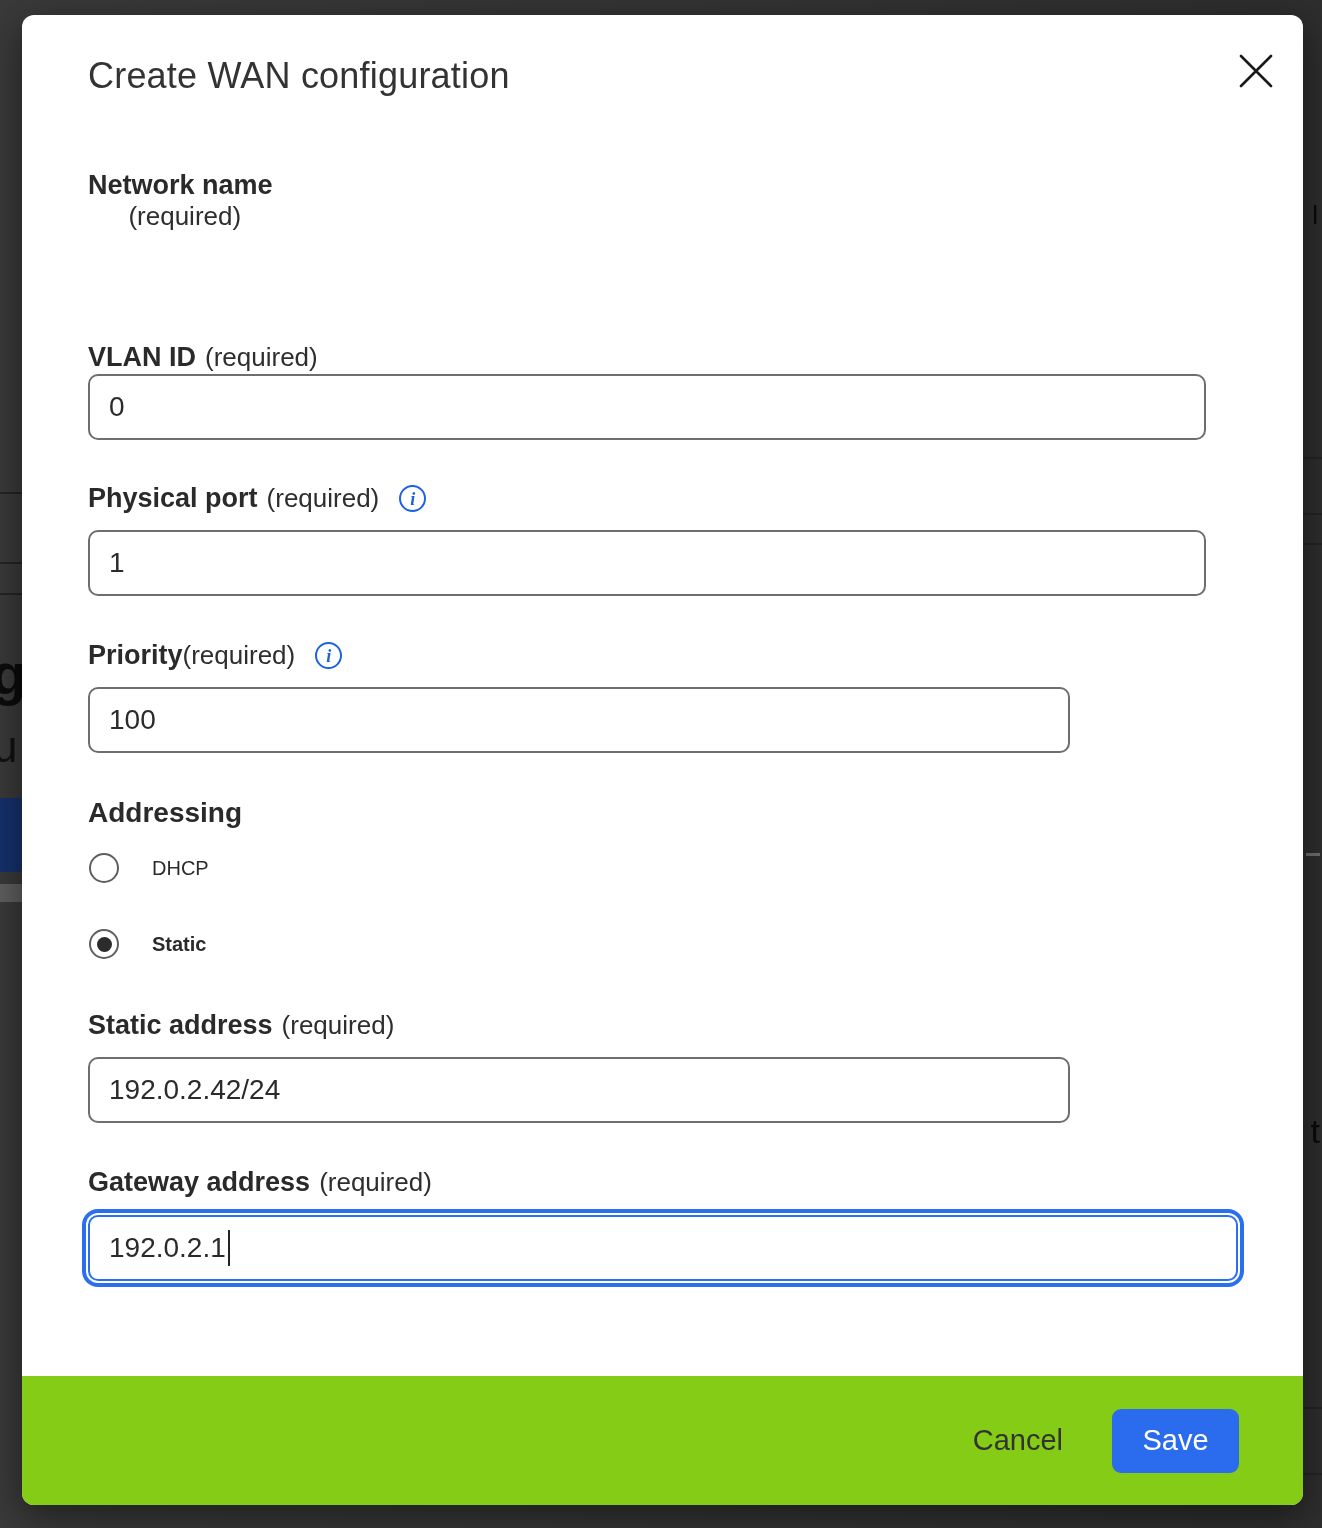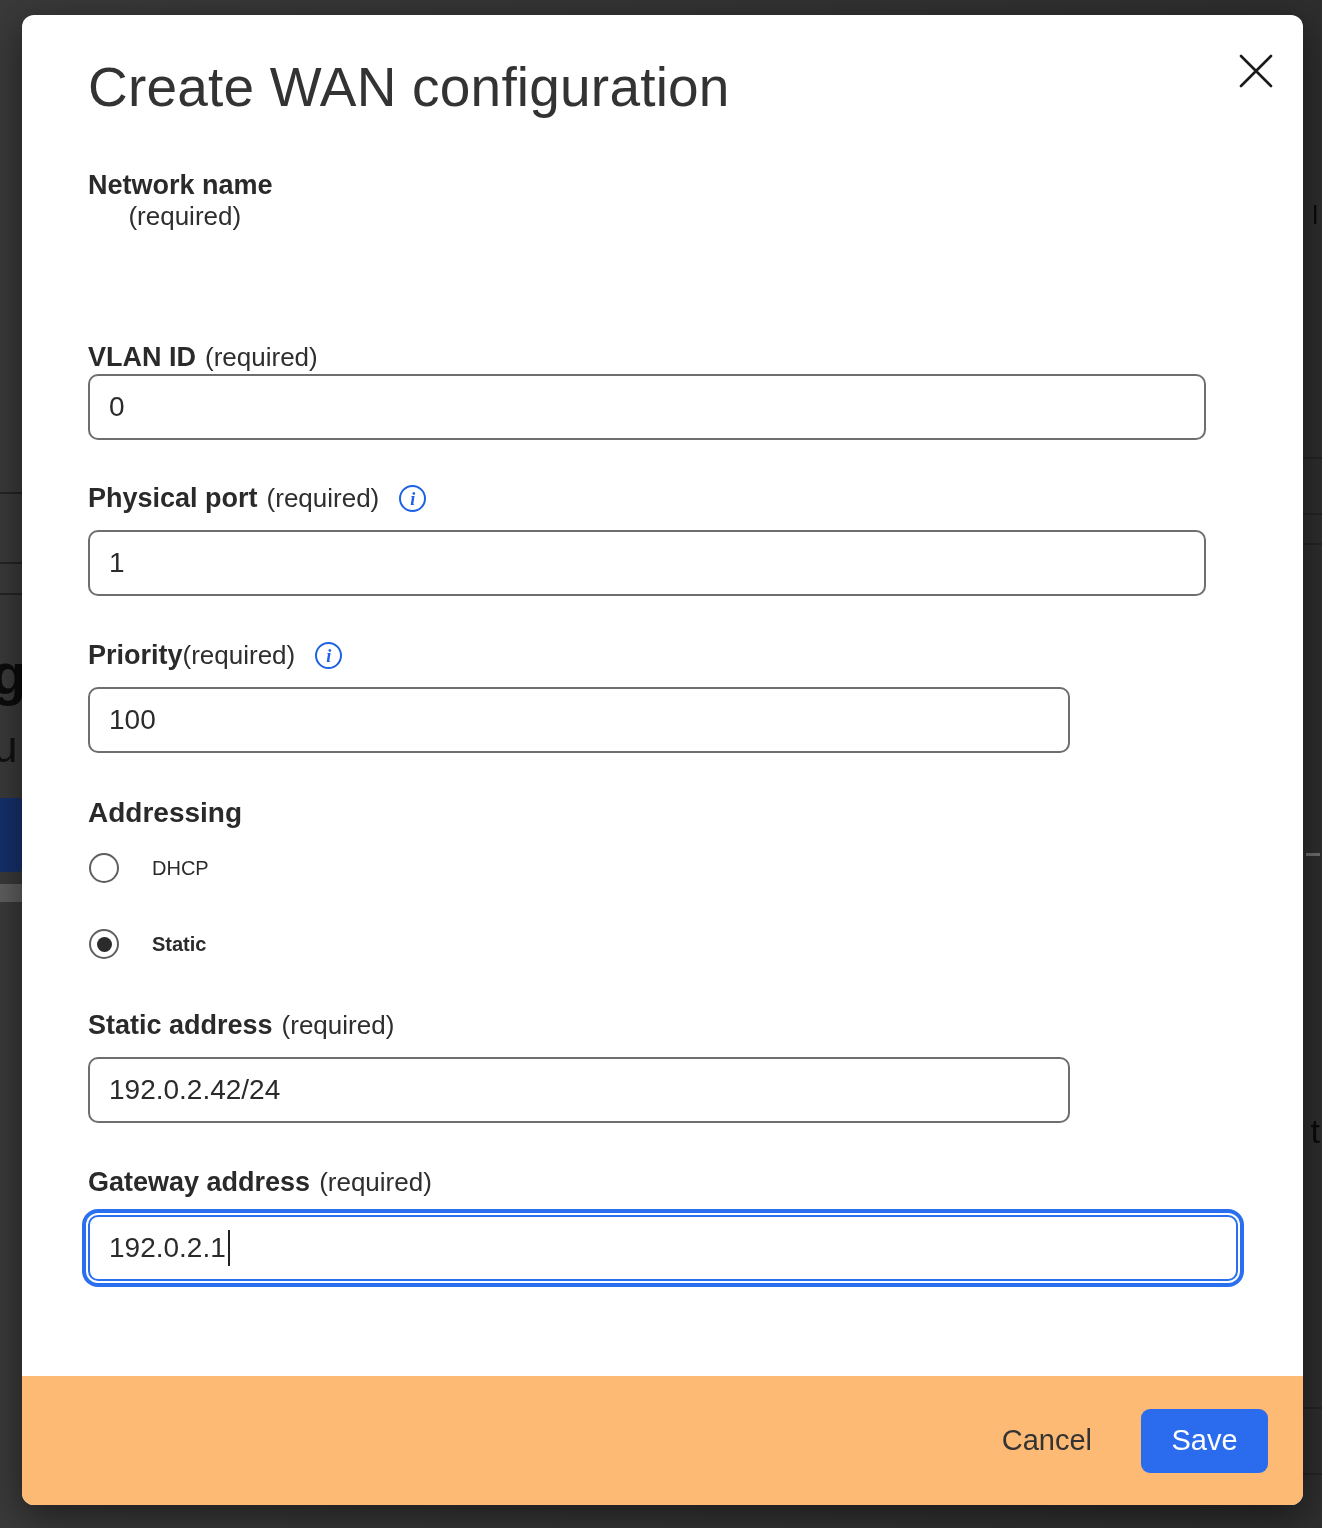--- a/index.html
+++ b/index.html
@@ -21,21 +21,21 @@
   .bd-dash{position:absolute;left:1306px;top:853px;width:14px;height:3px;background:#6f6f6f;}
 
   
   .modal{
     position:absolute;left:22px;top:15px;width:1281px;height:1490px;
     background:#ffffff;border-radius:12px;overflow:hidden;
     box-shadow:0 10px 38px rgba(0,0,0,.5);
   }
   .modal-title{
     position:absolute;left:66px;top:40px;
-    font-size:55px;color:#333333;font-weight:400;letter-spacing:.2px;
+    font-size:36px;color:#333333;font-weight:400;letter-spacing:.2px;
   }
   .close-btn{position:absolute;left:1210px;top:32px;width:48px;height:48px;cursor:pointer;
     display:flex;align-items:center;justify-content:center;background:none;border:none;padding:0;}
 
   .field-label{position:absolute;left:66px;font-size:27px;color:#2a2a2a;display:flex;align-items:center;}
   .lbl-strong{font-weight:700;}
   .lbl-req{font-weight:400;font-size:26px;margin-left:9px;color:#2e2e2e;}
   .lbl-req.no-gap{margin-left:0;}
   .info-icon{
     margin-left:20px;width:23px;height:23px;border:2.5px solid #1c62e3;border-radius:50%;
@@ -65,23 +65,23 @@
   .radio-circle{
     width:30px;height:30px;border:2.5px solid #5f5f5f;border-radius:50%;box-sizing:border-box;
     display:flex;align-items:center;justify-content:center;background:#fff;flex:none;
   }
   .radio-dot{width:15px;height:15px;border-radius:50%;background:#2b2b2b;display:none;}
   .radio-row.selected .radio-dot{display:block;}
   .radio-label{margin-left:33px;font-size:20px;color:#2b2b2b;}
   .radio-row.selected .radio-label{font-weight:700;}
 
   .modal-footer{
-    position:absolute;left:0;top:1361px;width:100%;height:129px;background:#fdba74;
+    position:absolute;left:0;top:1361px;width:100%;height:129px;background:#84cc16;
     display:flex;align-items:center;justify-content:flex-end;box-sizing:border-box;
-    padding-right:35px;gap:49px;
+    padding-right:64px;gap:49px;
   }
   .cancel-btn{
     background:none;border:none;font-family:"Liberation Sans","DejaVu Sans",sans-serif;
     font-size:29px;color:#333;cursor:pointer;padding:0;
   }
   .save-btn{
     width:127px;height:64px;border:none;border-radius:9px;background:#2b6cee;color:#ffffff;
     font-family:"Liberation Sans","DejaVu Sans",sans-serif;font-size:29px;cursor:pointer;
   }
 </style>

